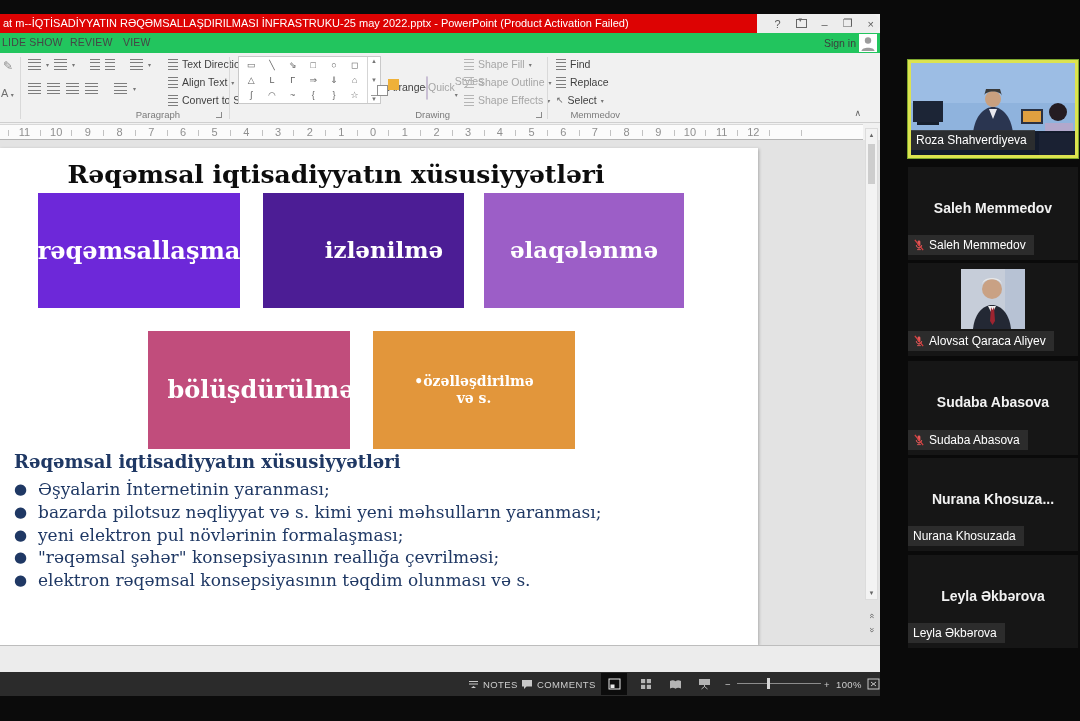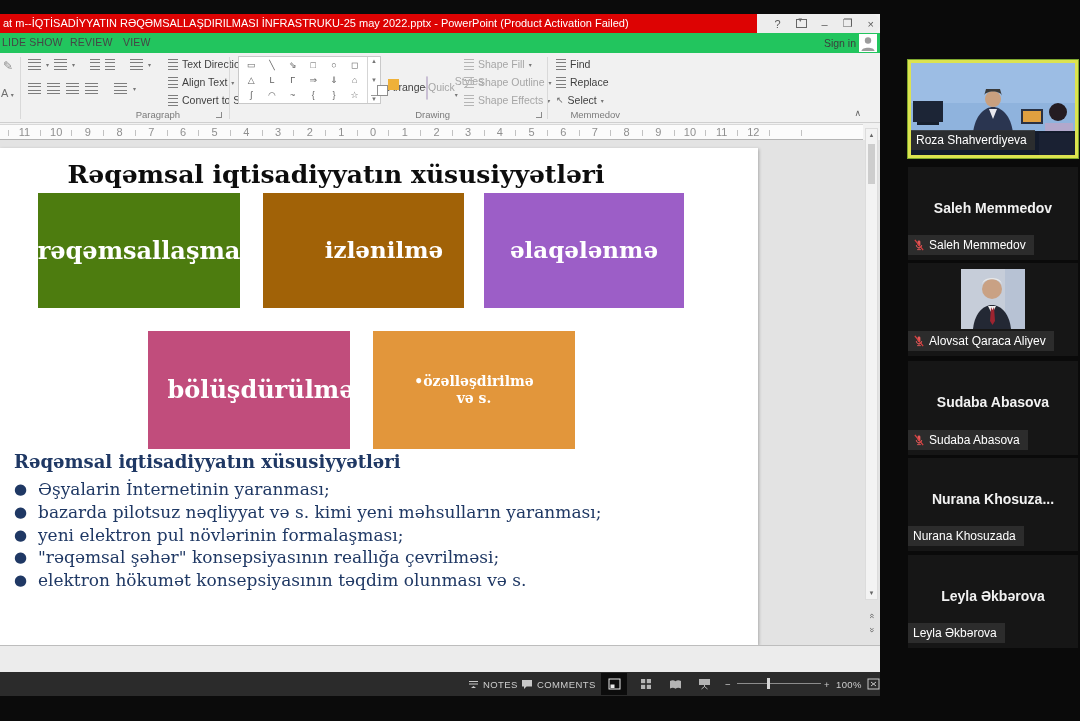--- a/index.html
+++ b/index.html
@@ -293,24 +293,24 @@
           <span class="rmark">10</span>
           <span class="rmark">11</span>
           <span class="rmark">12</span>
         </div>
     </div>
 
     <div class="sarea">
       <div class="slide">
         <div class="slide-title">Rəqəmsal iqtisadiyyatın xüsusiyyətləri</div>
 
-        <div class="sbox box1" style="background: #4d7c0f; text-align: right;">
+        <div class="sbox box1" style="background: #6d28d9; text-align: right;">
           <span>rəqəmsallaşma</span>
         </div>
-        <div class="sbox box2" style="background: #a16207; padding-left: 41px;">
+        <div class="sbox box2" style="background: #4c1d95; padding-left: 41px;">
           <span>izlənilmə</span>
         </div>
         <div class="sbox box3" style="background: rgb(156, 94, 199);">
           <span>əlaqələnmə</span>
         </div>
         <div class="sbox box4" style="background: rgb(193, 77, 124); padding-left: 24px;">
           <span>bölüşdürülmə</span>
         </div>
         <div class="sbox box5" style="background: rgb(226, 150, 59);">
           <span>
@@ -332,21 +332,21 @@
           <li>
               <span class="dot">●</span>
               <span>yeni elektron pul növlərinin formalaşması;</span>
             </li>
           <li>
               <span class="dot">●</span>
               <span>"rəqəmsal şəhər" konsepsiyasının reallığa çevrilməsi;</span>
             </li>
           <li>
               <span class="dot">●</span>
-              <span>elektron hökumət konsepsiyasının təqdim olunması və s.</span>
+              <span>elektron rəqəmsal konsepsiyasının təqdim olunması və s.</span>
             </li>
         </ul>
       </div>
     </div>
 
     <div class="vsb">
       <span class="vsb-btn" style="top:0">▲</span>
       <span class="vsb-thumb"></span>
       <span class="vsb-btn" style="bottom:0">▼</span>
     </div>

